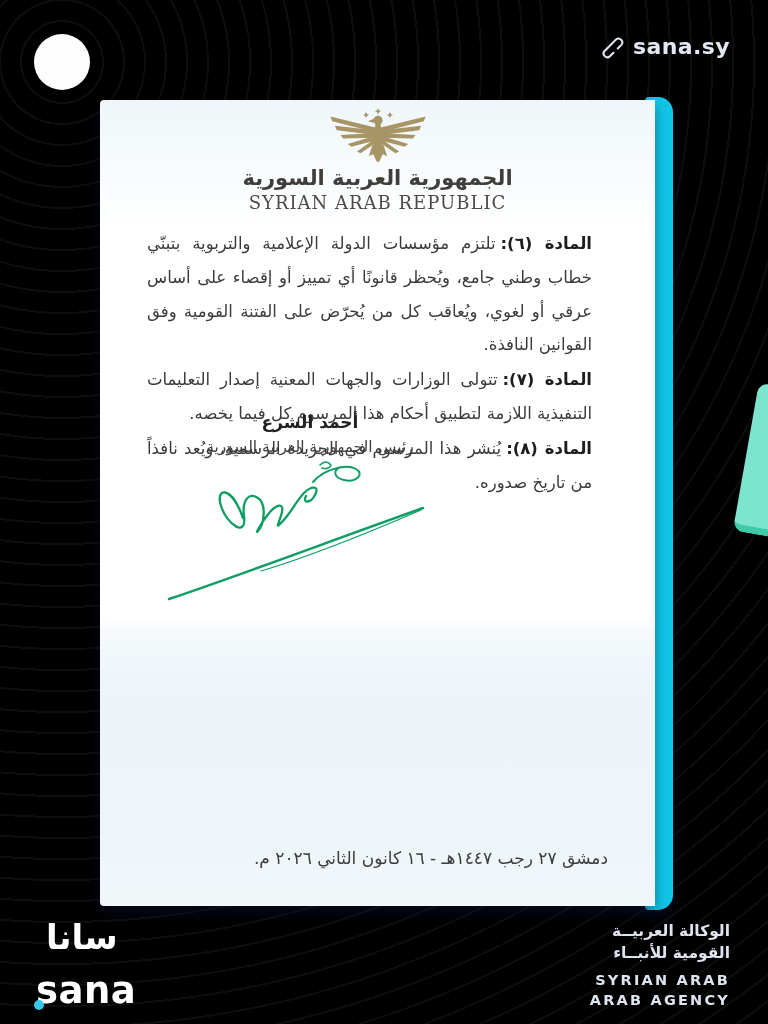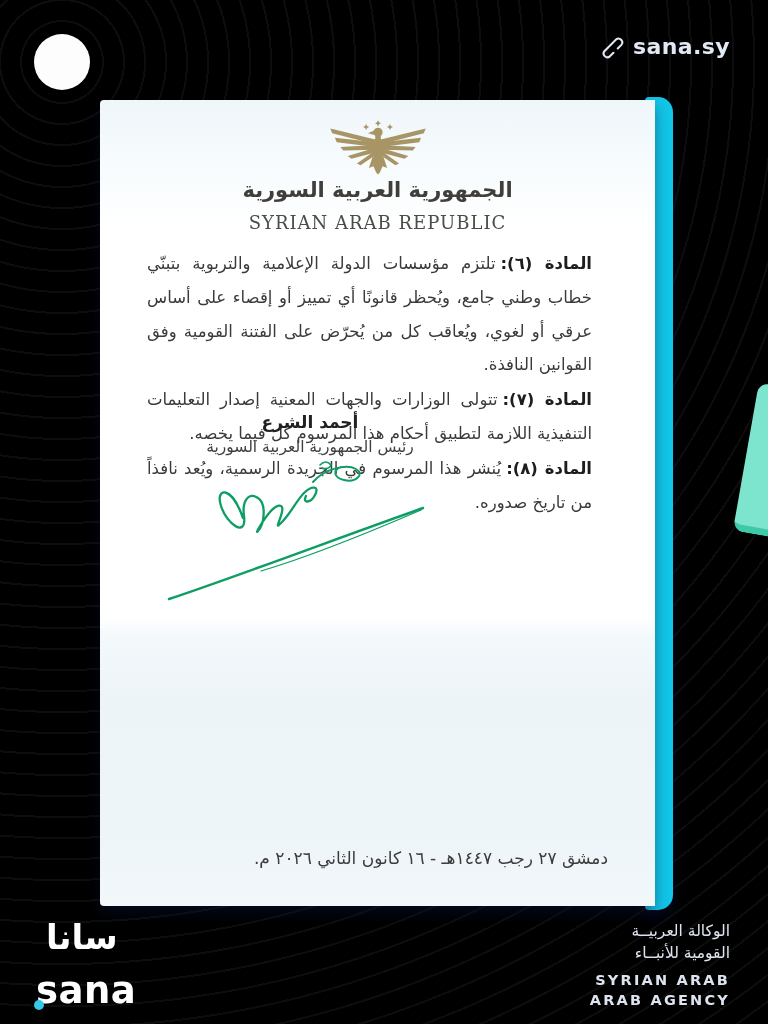--- a/index.html
+++ b/index.html
@@ -47,26 +47,26 @@
   .paper {
     position:absolute; left:100px; top:100px; width:555px; height:806px; z-index:3;
     background:linear-gradient(180deg,
       #eff6f9 0%, #f7fbfd 8%, #ffffff 16%,
       #ffffff 64%, #f3f8fb 67%, #edf4f8 74%,
       #eef5f9 92%, #f2f7fa 100%);
     border-radius:4px 0 0 4px;
     box-shadow:0 7px 14px rgba(8,20,55,.45);
   }
 
-  .doc-header { text-align:center; padding-top:16px; }
+  .doc-header { text-align:center; padding-top:4px; }
   .eagle { width:110px; height:60px; margin:0 auto; display:block; }
   .title-ar { font-size:21px; font-weight:600; color:#3f3e3a; margin-top:2px; }
   .title-en {
     font-family:"DejaVu Serif", serif; font-size:18px; color:#4b4b49;
-    letter-spacing:1px; margin-top:10px;
+    letter-spacing:1px; margin-top:2px;
   }
 
   .articles {
     direction:rtl; padding:14px 47px 0 47px;
     font-size:16.5px; line-height:2.05; color:#3a3a3a;
     text-align:justify;
   }
   .articles p { margin:0 16px 1px 0; }
   .articles strong { color:#1d1d1d; font-weight:700; margin-inline-end:5px; }
 
@@ -90,21 +90,21 @@
   .footer-logo .latin { position:relative; font-size:37px; font-weight:700; letter-spacing:.5px; line-height:1; margin-top:18px; }
   .footer-logo .dot {
     position:absolute; left:-2px; bottom:-1px; width:10px; height:10px;
     border-radius:50%; background:#35c8e8;
   }
 
   .footer-agency {
     position:absolute; right:38px; top:920px; z-index:4;
     text-align:right; color:#dde4f0;
   }
-  .footer-agency .ar { direction:rtl; font-size:15.5px; font-weight:400; line-height:1.45; }
+  .footer-agency .ar { direction:rtl; font-size:15.5px; font-weight:700; line-height:1.45; }
   .footer-agency .en { font-size:14.5px; font-weight:700; letter-spacing:2.2px; line-height:1.35; margin-top:6px; }
 </style>
 </head>
 <body>
 
 <div class="page">
 
   <div class="corner-circle"></div>
 
   <div class="site-tag">

